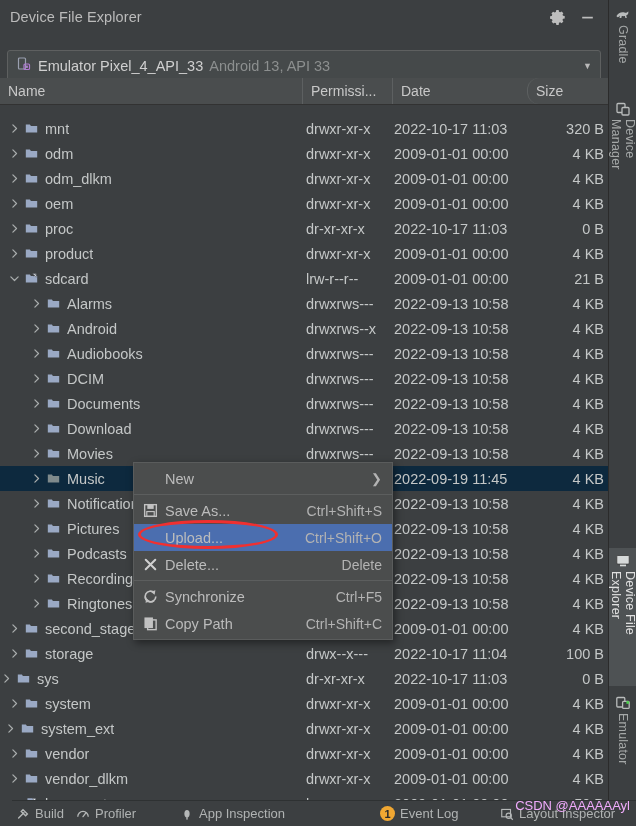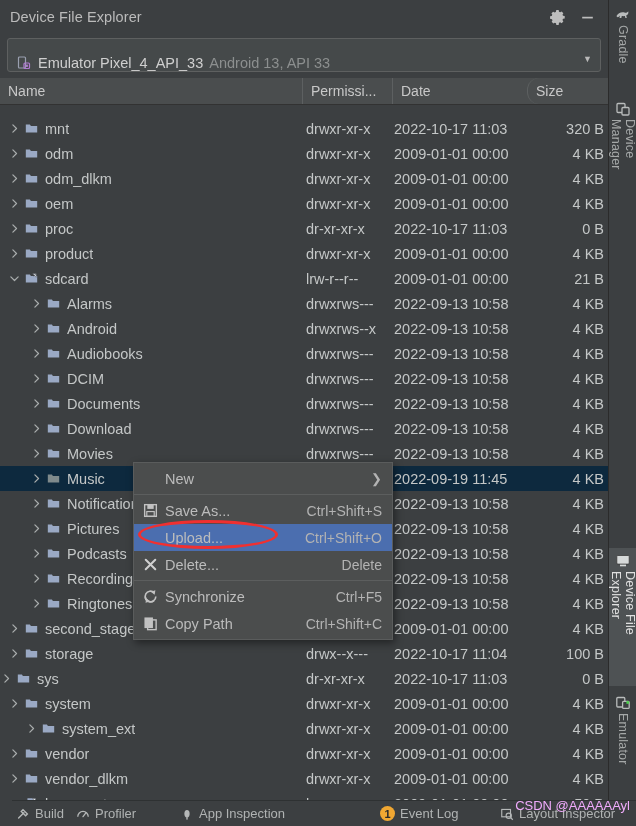--- a/index.html
+++ b/index.html
@@ -19,21 +19,21 @@
   .titlebar .title {
     margin-left: 10px; font-size: 14.5px; color: #bbbbbb; letter-spacing: .1px;
   }
   .titlebar .tools { margin-left: auto; display: flex; align-items: center; gap: 13px; padding-right: 12px; }
   .ticon { width: 17px; height: 17px; display: block; }
 
   
   .combo-wrap { position: absolute; left: 7px; top: 38px; width: 594px; height: 32px; }
   .combo {
     width: 100%; height: 100%; background: #45494a; border: 1px solid #5e6060;
-    border-radius: 3px; display: flex; align-items: flex-start; padding: 16px 8px;
+    border-radius: 3px; display: flex; align-items: center; padding: 4px 8px; margin-top: 12px;
   }
   .combo .dev-icon { width: 16px; height: 16px; flex: 0 0 16px; margin-right: 6px; }
   .combo .dev-name { font-size: 14.5px; color: #cfcfcf; }
   .combo .dev-sub { font-size: 14.5px; color: #8c8f8f; margin-left: 6px; }
   .combo .arrow { margin-left: auto; color: #b9b9b9; font-size: 9px; line-height: 1; }
 
   
   .colheader {
     position: absolute; left: 0; top: 78px; width: 625px; height: 27px;
     background: #4a4d4e; display: flex; align-items: center;
@@ -503,21 +503,21 @@
           <span class="folder"><svg class="" viewBox="0 0 16 16" width="15" height="13">
               <path d="M1 3.2h5l1.3 1.6H15V13H1z" fill="#9aa9c4"></path>
             </svg></span>
           <span class="nm">system</span>
         </div>
         <div class="cell-perm">drwxr-xr-x</div>
         <div class="cell-date">2009-01-01 00:00</div>
         <div class="cell-size">4 KB</div>
       </div>
       <div class="row">
-        <div class="cell-name" style="padding-left:25px">
+        <div class="cell-name" style="padding-left:4px">
           <span class="twisty"><svg class="" viewBox="0 0 16 16" width="13" height="13">
               <path d="M6 3.5 L10.5 8 L6 12.5" fill="none" stroke="#a9adad" stroke-width="1.5" stroke-linecap="round" stroke-linejoin="round"></path>
             </svg></span>
           <span class="folder"><svg class="" viewBox="0 0 16 16" width="15" height="13">
               <path d="M1 3.2h5l1.3 1.6H15V13H1z" fill="#9aa9c4"></path>
             </svg></span>
           <span class="nm">system_ext</span>
         </div>
         <div class="cell-perm">drwxr-xr-x</div>
         <div class="cell-date">2009-01-01 00:00</div>

